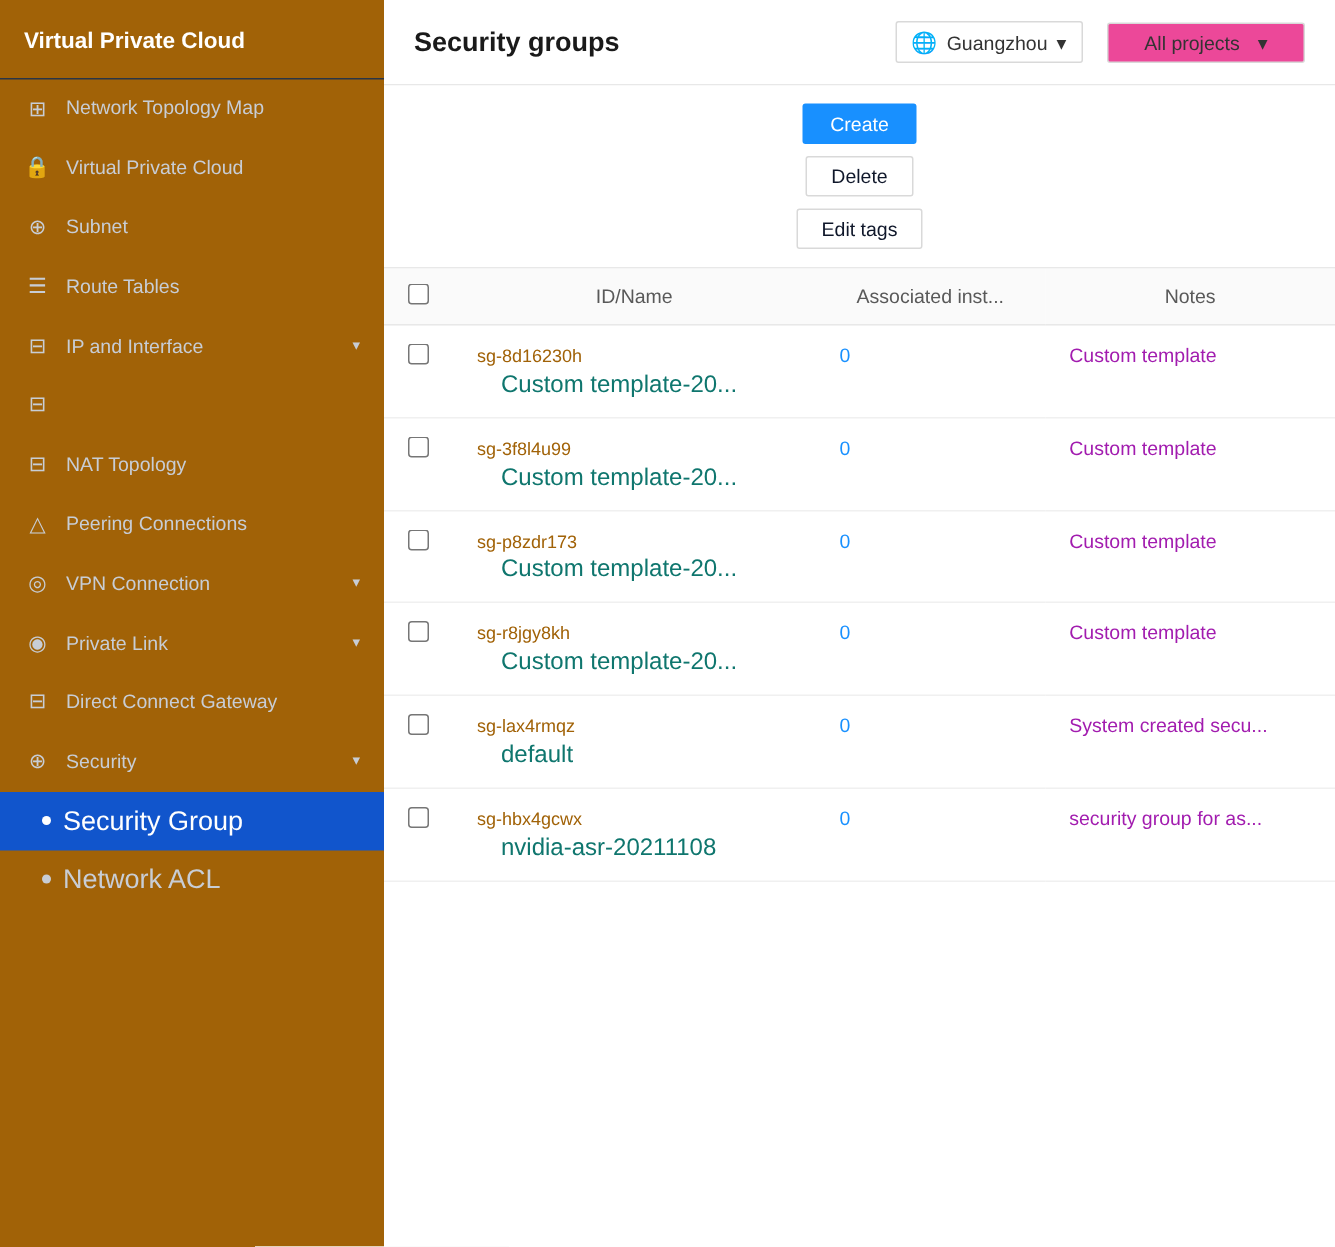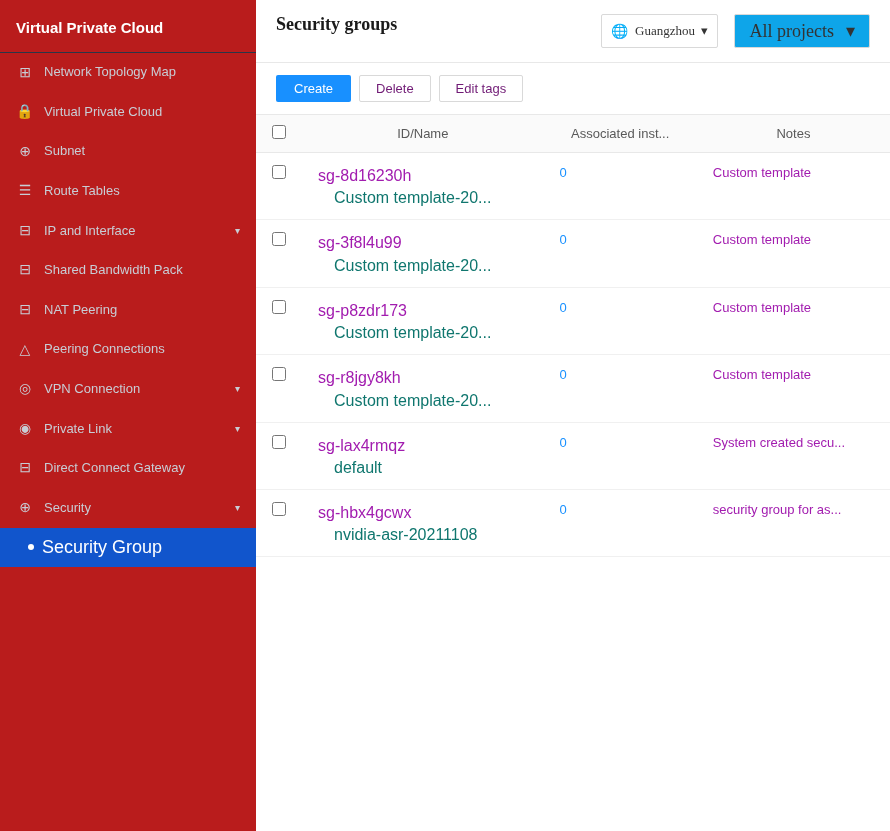--- a/index.html
+++ b/index.html
@@ -2,21 +2,21 @@
 <html><head>
   <meta charset="utf-8">
   <style>
     * { box-sizing: border-box; margin: 0; padding: 0; }
     body { font-family: -apple-system, BlinkMacSystemFont, 'Segoe UI', Arial, sans-serif; display: flex; height: 831px; width: 890px; overflow: hidden; background: #f5f5f5; }
 
     
     .sidebar {
       width: 256px;
       min-width: 256px;
-      background: #b91c1c;
+      background: #a16207;
       color: #c8cdd5;
       display: flex;
       flex-direction: column;
       overflow-y: auto;
       height: 100%;
     }
     .sidebar-title {
       color: #ffffff;
       font-size: 15px;
       font-weight: 700;
@@ -52,25 +52,25 @@
     
     .main {
       flex: 1;
       display: flex;
       flex-direction: column;
       background: #ffffff;
       overflow: hidden;
     }
     .main-header {
       display: flex;
+      align-items: center;
       padding: 14px 20px;
       border-bottom: 1px solid #e8e8e8;
       gap: 16px;
       background: #fff;
-      font-family: Liberation Serif, serif;
     }
     .main-header h1 {
       font-size: 18px;
       font-weight: 600;
       color: #1a1a1a;
       flex: 1;
     }
     .region-select {
       display: flex;
       align-items: center;
@@ -83,49 +83,50 @@
       cursor: pointer;
       background: #fff;
     }
     .region-select .globe { color: #1890ff; font-size: 14px; }
     .project-select {
       display: flex;
       align-items: center;
       gap: 6px;
       border: 1px solid #d9d9d9;
       border-radius: 2px;
-      padding: 5px 14px;
-      font-size: 18px;
+      padding: 5px 24px;
+      font-size: 13px;
       color: #333;
       cursor: pointer;
-      background: #0ea5e9;
+      background: #ec4899;
       min-width: 130px;
     }
 
     .toolbar {
       display: flex;
       align-items: center;
       padding: 12px 20px;
       gap: 8px;
       border-bottom: 1px solid #e8e8e8;
       background: #fff;
+      flex-direction: column;
     }
     .btn-primary {
       background: #1890ff;
       color: #fff;
       border: none;
       border-radius: 2px;
       padding: 6px 18px;
       font-size: 13px;
       cursor: pointer;
       font-weight: 500;
     }
     .btn-default {
       background: #fff;
-      color: #701a75;
+      color: #0f172a;
       border: 1px solid #d9d9d9;
       border-radius: 2px;
       padding: 5px 16px;
       font-size: 13px;
       cursor: pointer;
     }
 
     
     .table-container {
       flex: 1;
@@ -149,21 +150,21 @@
     }
     thead th:first-child { width: 40px; text-align: center; }
     tbody tr {
       border-bottom: 1px solid #f0f0f0;
     }
     tbody td {
       padding: 12px 16px;
       vertical-align: top;
     }
     tbody td:first-child { text-align: center; width: 40px; }
-    .cell-id { color: #a21caf; cursor: pointer; font-size: 16px; line-height: 1.4; }
+    .cell-id { color: #a16207; cursor: pointer; font-size: 12px; line-height: 1.4; }
     .cell-sub { color: #0f766e; font-size: 16px; margin-top: 2px; margin-left: 16px; }
     .cell-count { color: #1890ff; cursor: pointer; }
     .cell-notes { color: #a21caf; }
     input[type="checkbox"] { cursor: pointer; width: 14px; height: 14px; }
   </style>
 </head>
 <body>
 
 <div class="sidebar">
   <div class="sidebar-title">Virtual Private Cloud</div>
@@ -189,26 +190,25 @@
     <span class="label">Route Tables</span>
 
   </div>
       <div class="sidebar-item">
     <span class="icon">⊟</span>
     <span class="label">IP and Interface</span>
     <span class="chevron">▾</span>
   </div>
       <div class="sidebar-item">
     <span class="icon">⊟</span>
-    <span class="label">Shared Bandwidth Pack</span>
 
   </div>
       <div class="sidebar-item">
     <span class="icon">⊟</span>
-    <span class="label">NAT Peering</span>
+    <span class="label">NAT Topology</span>
 
   </div>
       <div class="sidebar-item">
     <span class="icon">△</span>
     <span class="label">Peering Connections</span>
 
   </div>
       <div class="sidebar-item">
     <span class="icon">◎</span>
     <span class="label">VPN Connection</span>
@@ -225,20 +225,24 @@
 
   </div>
       <div class="sidebar-item">
     <span class="icon">⊕</span>
     <span class="label">Security</span>
     <span class="chevron">▾</span>
   </div>
       <div class="sidebar-sub-item active">
         <span class="dot"></span>
         <span>Security Group</span>
+      </div>
+      <div class="sidebar-sub-item">
+        <span class="dot"></span>
+        <span>Network ACL</span>
       </div>
     </div>
 </div>
 
 <div class="main">
   <div class="main-header">
     <h1>Security groups</h1>
     <div class="region-select">
       <span class="globe">🌐</span>
       <span>Guangzhou</span>

